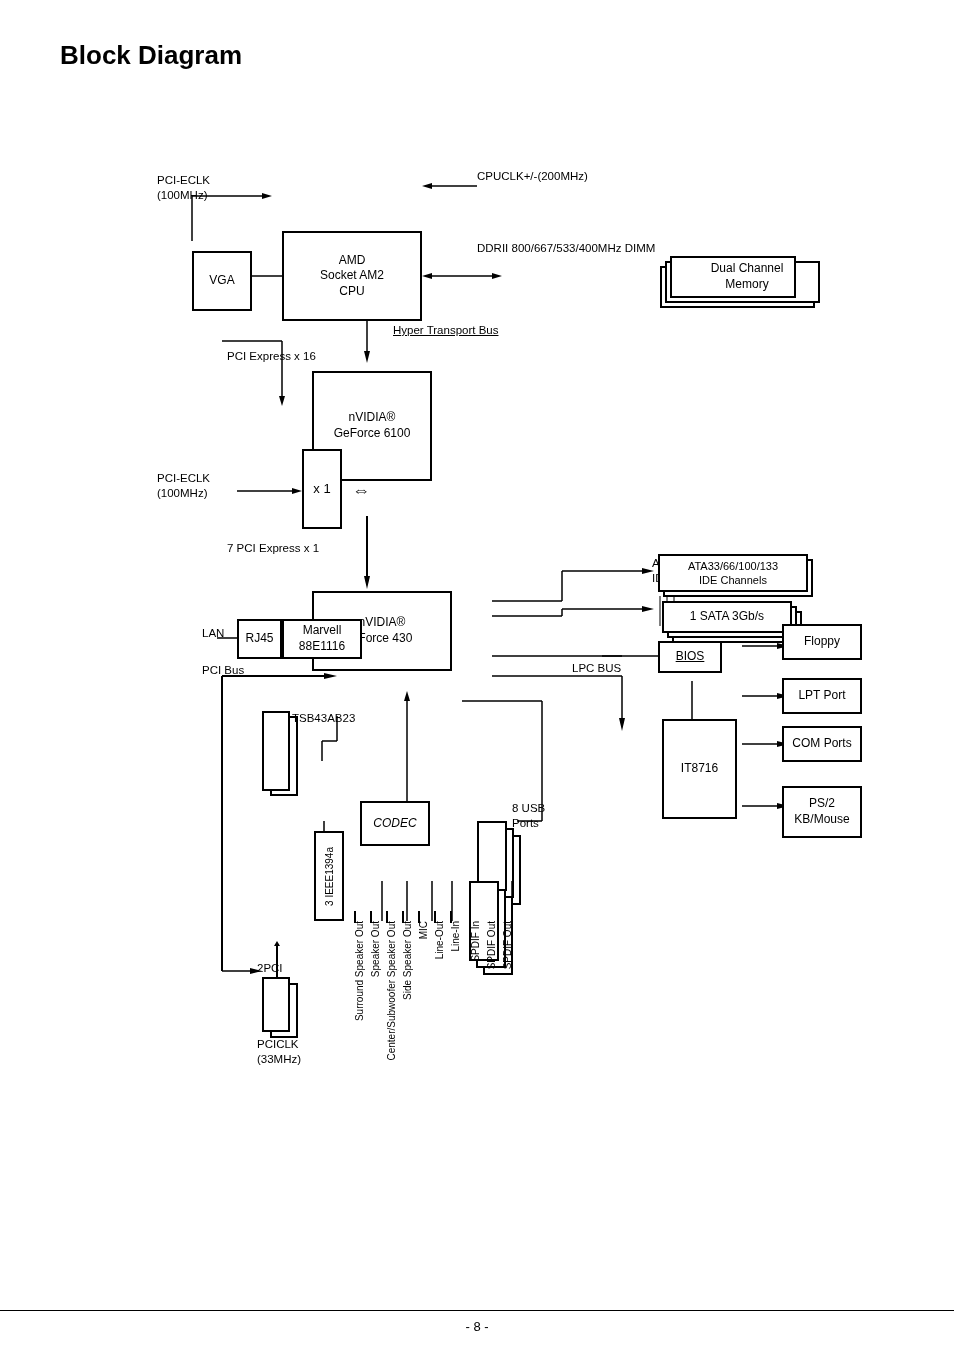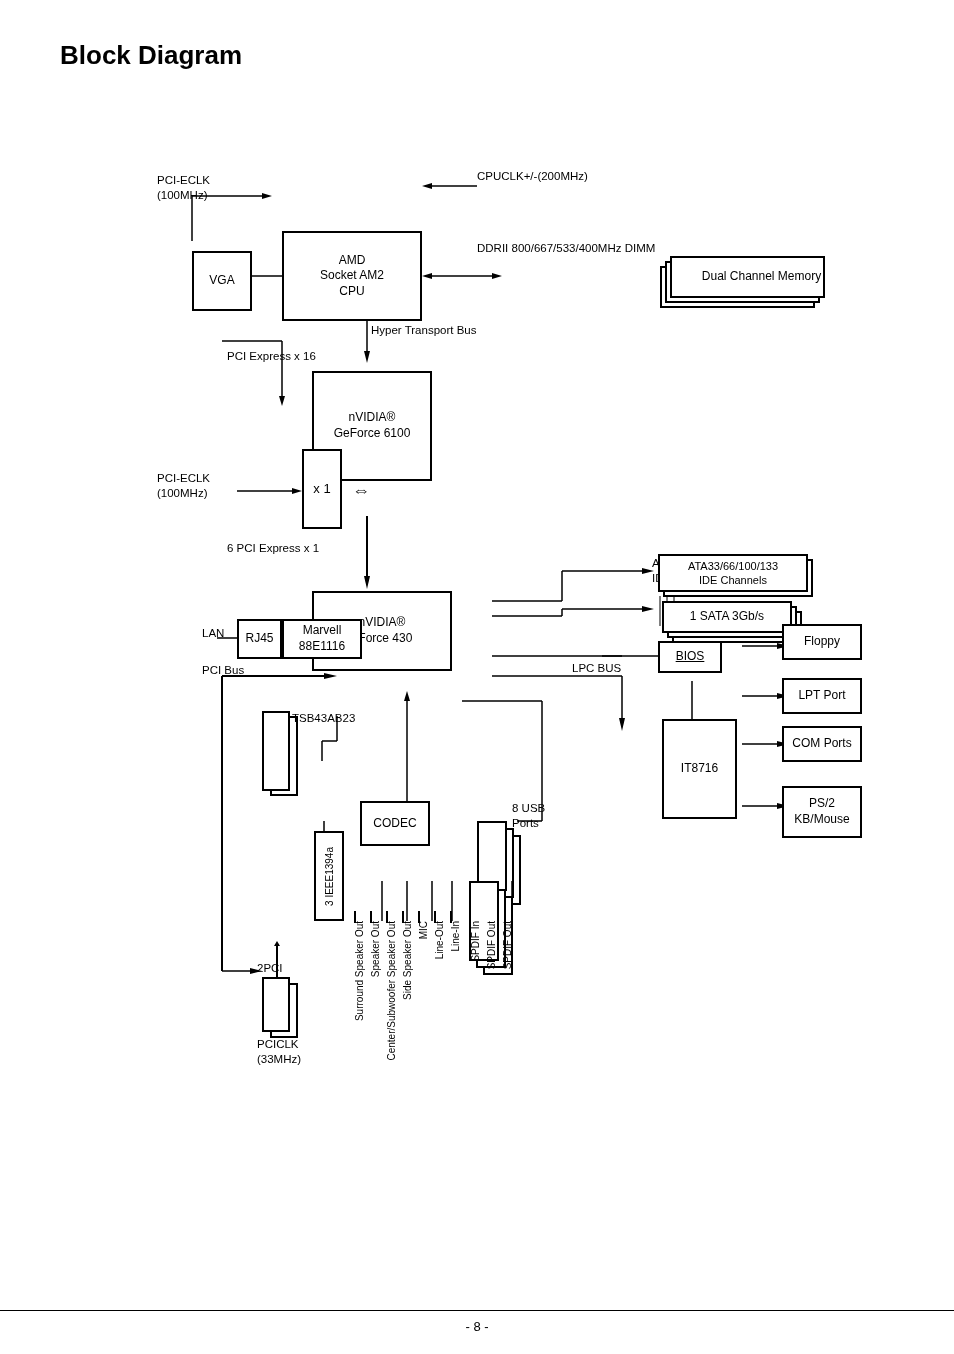--- a/index.html
+++ b/index.html
@@ -186,47 +186,47 @@
     <div class="label" style="left:95px; top:72px;">PCI-ECLK<br>(100MHz)</div>
 
     <div class="box" style="left:220px; top:130px; width:140px; height:90px;">
       <span>AMD<br>Socket AM2<br>CPU</span>
     </div>
 
     <div class="label" style="left:415px; top:68px;">CPUCLK+/-(200MHz)</div>
 
     <div class="label" style="left:415px; top:140px;">DDRII 800/667/533/400MHz DIMM</div>
 
-    <div class="box" style="left:608px; top:155px; width:155px; height:42px; border:2px solid #000;padding-left:28px;">
+    <div class="box" style="left:608px; top:155px; width:126px; height:42px; border:2px solid #000;padding-left:28px;">
       <span>Dual Channel Memory</span>
     </div>
     <div style="position:absolute; left:603px; top:160px; width:155px; height:42px; border:2px solid #000; background:#fff; z-index:-1;"></div>
     <div style="position:absolute; left:598px; top:165px; width:155px; height:42px; border:2px solid #000; background:#fff; z-index:-2;"></div>
 
     <div class="box" style="left:130px; top:150px; width:60px; height:60px;">
       <span>VGA</span>
     </div>
 
-    <div class="label" style="left:309px; top:222px;">Hyper Transport Bus</div>
+    <div class="label" style="left:331px; top:222px;text-decoration:underline;">Hyper Transport Bus</div>
 
     <div class="label" style="left:165px; top:248px;">PCI Express x 16</div>
 
     <div class="box" style="left:250px; top:270px; width:120px; height:110px;">
       <span>nVIDIA®<br>GeForce 6100</span>
     </div>
 
     <div class="label" style="left:95px; top:370px;">PCI-ECLK<br>(100MHz)</div>
 
     <div class="box" style="left:240px; top:348px; width:40px; height:80px;">
       <span style="font-size:13px;">x 1</span>
     </div>
 
     <div class="label" style="left:290px; top:378px; font-size:18px;">⇔</div>
 
-    <div class="label" style="left:165px; top:440px;">6 PCI Express x 1</div>
+    <div class="label" style="left:165px; top:440px;">7 PCI Express x 1</div>
 
     <div class="box" style="left:250px; top:490px; width:140px; height:80px;">
       <span>nVIDIA®<br>nForce 430</span>
     </div>
 
     <div class="box" style="left:220px; top:518px; width:80px; height:40px;">
       <span>Marvell<br>88E1116</span>
     </div>
 
     <div class="label" style="left:140px; top:525px;">LAN</div>
@@ -274,21 +274,21 @@
 
     <div class="box" style="left:720px; top:685px; width:80px; height:52px;">
       <span>PS/2<br>KB/Mouse</span>
     </div>
 
     <div class="label" style="left:230px; top:610px;">TSB43AB23</div>
 
     <div style="position:absolute; left:200px; top:610px; width:28px; height:80px; border:2px solid #000; background:#fff;"></div>
     <div style="position:absolute; left:208px; top:615px; width:28px; height:80px; border:2px solid #000; background:#fff; z-index:-1;"></div>
 
-    <div class="box" style="left:298px; top:700px; width:70px; height:45px;">
+    <div class="box" style="left:298px; top:700px; width:70px; height:45px;font-style:italic;">
       <span>CODEC</span>
     </div>
 
     <div class="box" style="left:252px; top:730px; width:30px; height:90px; font-size:10px;">
       <span style="writing-mode:vertical-rl;transform:rotate(180deg);font-size:10px;">3 IEEE1394a</span>
     </div>
 
     <div class="label" style="left:450px; top:700px;">8 USB<br>Ports</div>
 
     <div style="position:absolute; left:415px; top:720px; width:30px; height:70px; border:2px solid #000; background:#fff;"></div>

